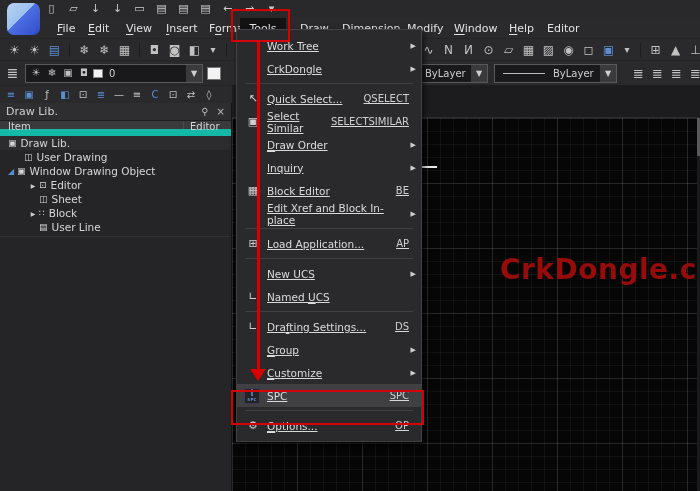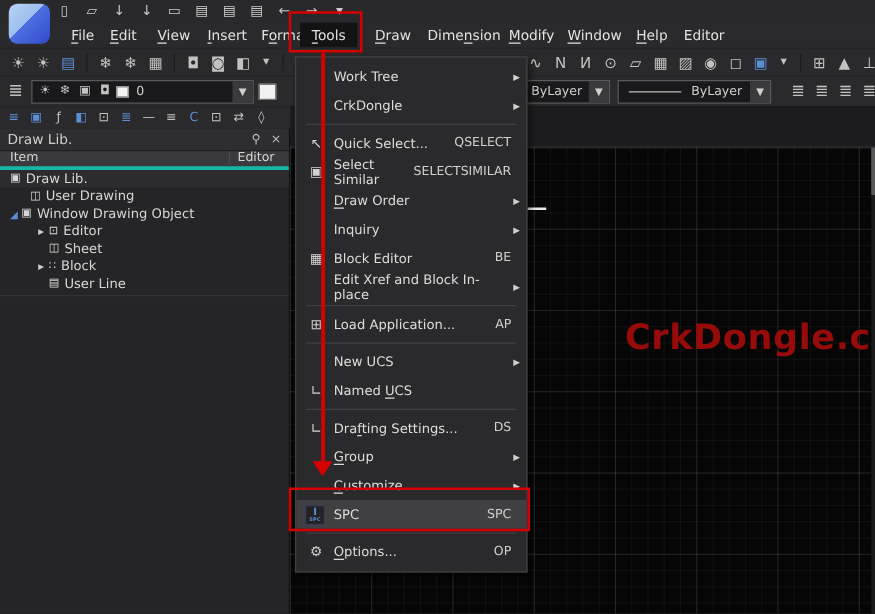--- a/index.html
+++ b/index.html
@@ -40,21 +40,21 @@
   .ltline { width:42px; height:1px; background:#bdbdbd; margin-right:8px; }
   #tb2-right { position:absolute; left:630px; display:flex; gap:2px; }
 
   
   #panel { left:0; top:103px; width:232px; height:388px; background:#252527; border-right:1px solid #151517; z-index:4; }
   #panel-title { height:18px; background:#2e2e30; display:flex; align-items:center; padding:0 6px;
     font-size:11px; color:#cfcfcf; border-bottom:1px solid #1e1e20; }
   #panel-title .sp { margin-left:auto; display:flex; gap:8px; }
   #panel-title .pico { color:#bdbdbd; font-size:10px; }
   #panel-cols { height:15px; background:#3a3a3d; display:flex; font-size:10px; color:#d4d4d4;
-    border-bottom:3px solid #14b8a6; }
+    border-bottom:7px solid #14b8a6; }
   #panel-cols .c1 { width:184px; padding-left:8px; border-right:1px solid #4a4a4d; }
   #panel-cols .c2 { padding-left:6px; }
   .trow { height:14px; display:flex; align-items:center; font-size:10.5px; color:#d6d6d6; white-space:nowrap; }
   .trow.hl { background:#2c2c2f; }
   .tic { font-size:9px; margin-right:4px; }
   .exp { width:10px; font-size:6px; color:#cfcfcf; text-align:center; margin-right:1px; }
   .exp.open { color:#5b8fd4; font-size:8px; }
   .ind0 { padding-left:8px; } .ind1 { padding-left:24px; }
   #tree-divider { height:1px; background:#333336; margin-top:2px; }
 
@@ -69,22 +69,22 @@
       linear-gradient(rgba(255,255,255,.045) 1px, transparent 1px),
       linear-gradient(90deg, rgba(255,255,255,.045) 1px, transparent 1px);
     background-size:65px 65px,65px 65px,13px 13px,13px 13px; }
   #white-line { position:absolute; left:188px; top:48px; width:17px; height:2px; background:#e8e8e8; }
   #watermark { position:absolute; left:268px; top:135px; font-size:28px; font-weight:bold;
     letter-spacing:.5px; color:#970b0b; }
   #vscroll { position:absolute; right:0; top:33px; width:3px; height:373px; background:#1a1a1c; }
   #vscroll-thumb { position:absolute; right:0; top:0; width:3px; height:38px; background:#59595c; }
 
   
-  #menu { left:236px; top:45px; width:186px; background:#2a2a2c; border:1px solid #424245;
-    box-shadow:2px 3px 6px rgba(0,0,0,.6); z-index:10; padding:4px 0; }
+  #menu { left:236px; top:29px; width:186px; background:#2a2a2c; border:1px solid #424245;
+    box-shadow:2px 3px 6px rgba(0,0,0,.6); z-index:10; padding:4px 0;text-decoration:underline; }
   .mi { height:23px; display:flex; align-items:center; font-size:10.5px; color:#dcdcdc; position:relative;
     padding-left:30px; padding-right:12px; }
   .mi .mico { position:absolute; left:7px; width:18px; text-align:center; font-size:11px; color:#d0d0d0; }
   .mi .sc { margin-left:auto; font-size:10px; color:#d0d0d0; }
   .mi .sub { position:absolute; right:5px; font-size:7px; color:#cfcfcf; }
   .mi.hl { background:#404043; }
   .msep { height:1px; background:#404043; margin:3px 8px; }
   .mi u { text-underline-offset:2px; }
   .spc-ico { position:absolute; left:7px; width:16px; height:16px; background:#232325; border:1px solid #3a3a55;
     display:flex; flex-direction:column; align-items:center; justify-content:center; }

